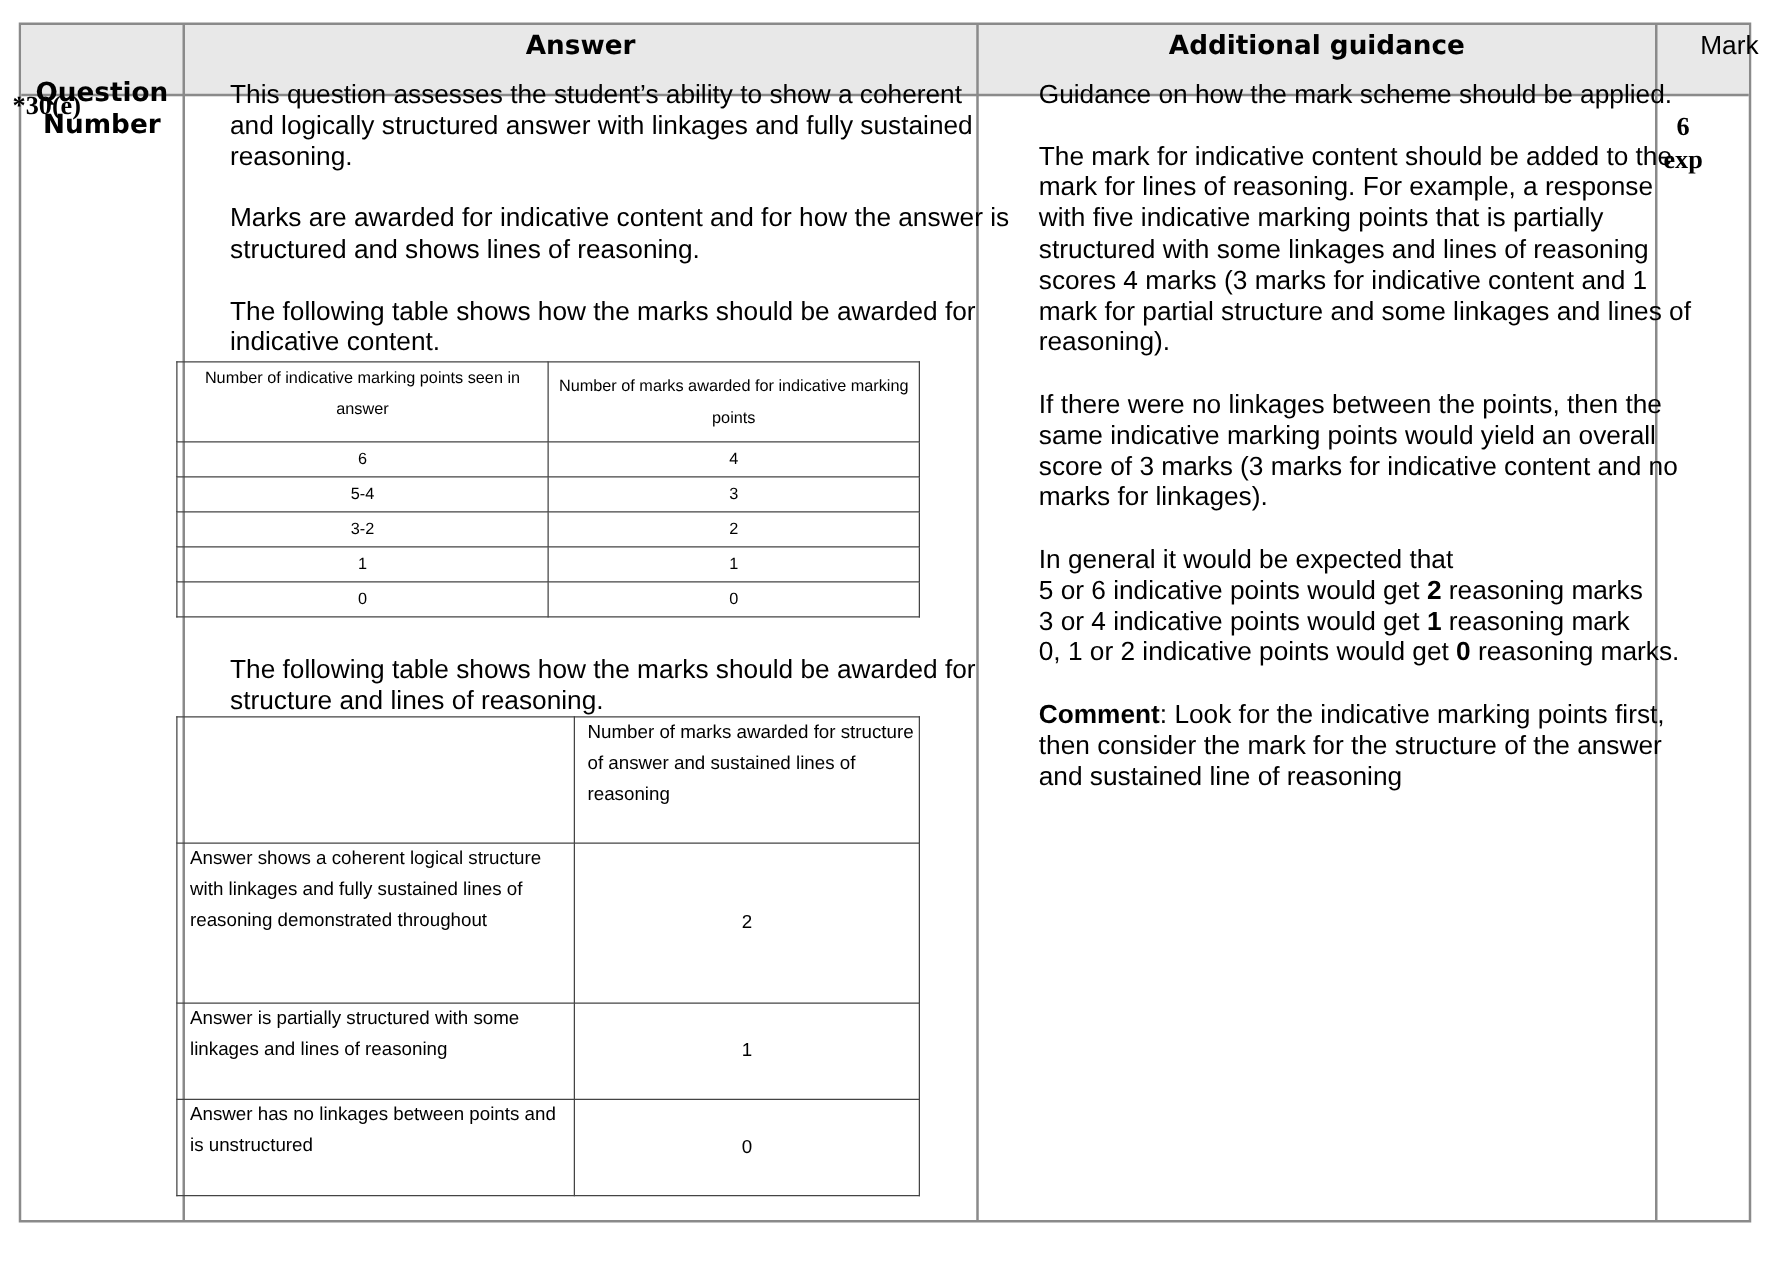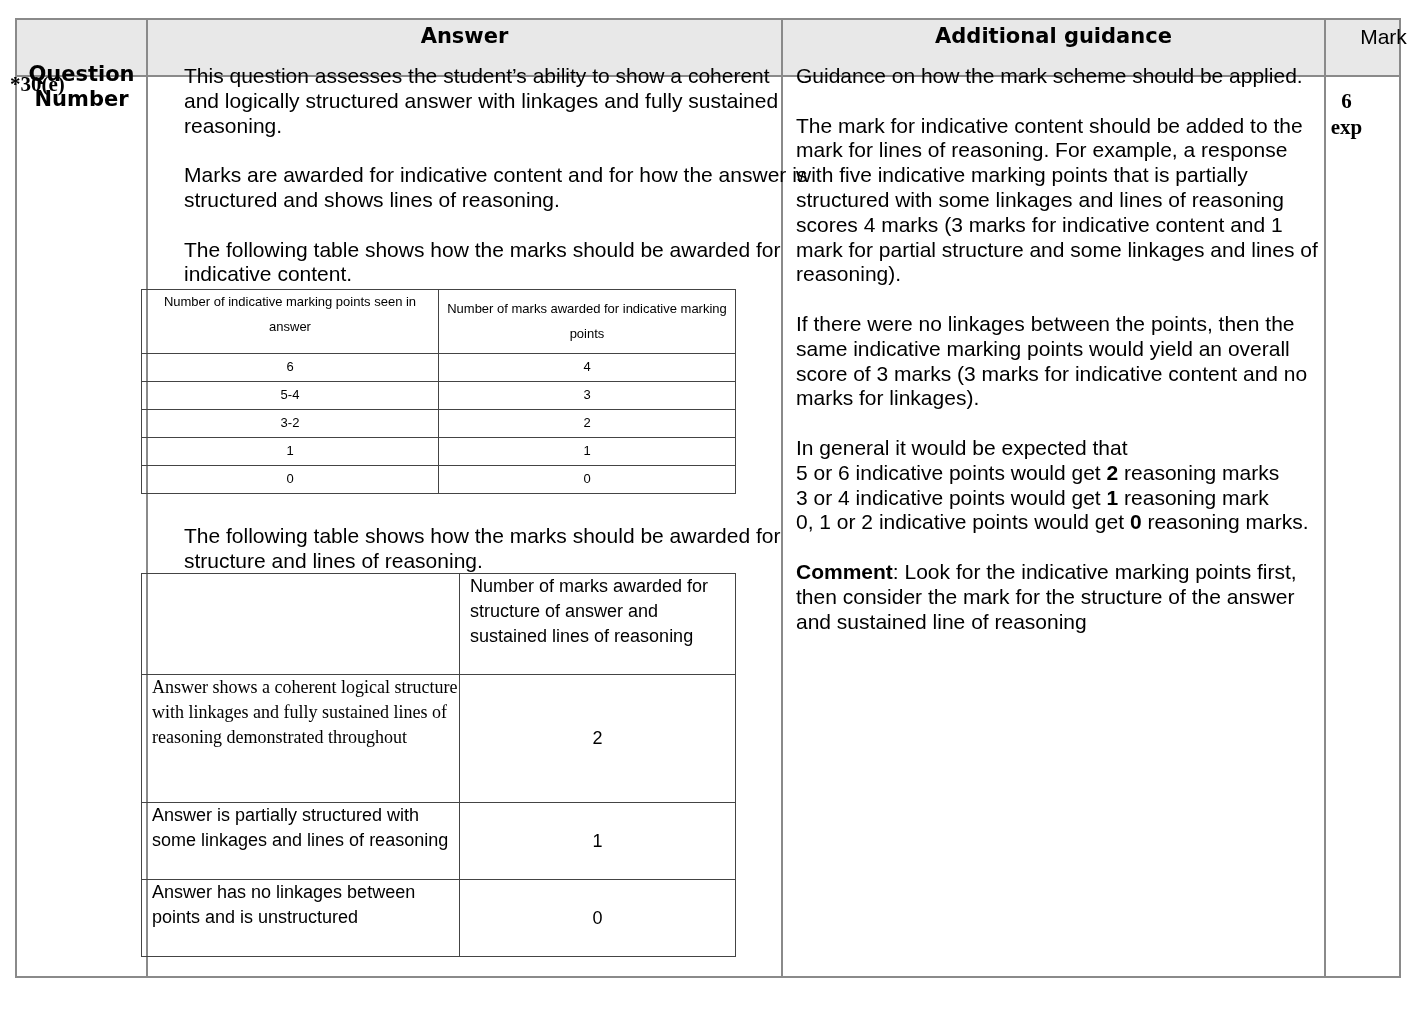--- a/index.html
+++ b/index.html
@@ -13,30 +13,30 @@
   .col-q { left: 0; width: 129px; }
   .col-a { left: 131px; width: 633px; }
   .col-g { left: 766px; width: 541px; }
   .col-m { left: 1329px; width: 75px; }
   .h-bold { font-family: "DejaVu Sans", sans-serif; font-weight: bold; font-size: 21px; text-align: center; line-height: 25px; padding-top: 4px; }
   .h-plain { font-family: "Liberation Sans", sans-serif; font-size: 21px; text-align: center; padding-top: 5px; }
   .qnum { position: absolute; left: 10px; top: 72px; font-family: "Liberation Serif", serif; font-weight: bold; font-size: 21px; }
   .markval { position: absolute; left: 1309px; width: 75px; top: 88px; text-align: center; font-family: "Liberation Serif", serif; font-weight: bold; font-size: 21px; line-height: 26px; }
   .txt { font-size: 21px; line-height: 24.8px; margin-left: 44px; }
   .ans { position: absolute; left: 140px; top: 64px; width: 625px; }
-  .gd { position: absolute; left: 752px; top: 64px; width: 530px; }
+  .gd { position: absolute; left: 787px; top: 64px; width: 530px; }
   p { margin: 0 0 24.8px 0; }
   table { border-collapse: collapse; }
   .t1 { position: absolute; left: 141px; top: 289px; width: 595px; }
   .t1 td { border: 1.5px solid #444; text-align: center; font-size: 13px; line-height: 24.8px; padding: 0; }
   .t1 .hd td { height: 63px; vertical-align: top; }
   .t1 .hd td:first-child { overflow: hidden; }
   .t1 .rw td { height: 27px; }
   .t2 { position: absolute; left: 141px; top: 573px; width: 595px; }
-  .t2 td { border: 1.5px solid #444; font-size: 18px; line-height: 24.8px; vertical-align: top; padding: 0; }
+  .t2 td { border: 1.5px solid #444; font-size: 15px; line-height: 24.8px; vertical-align: top; padding: 0; }
   .t2 td.l { width: 307px; padding-left: 10px; }
   .t2 td.r { padding-left: 10px; }
   .t2 td.c { text-align: center; vertical-align: middle; }
   .clip { height: 62px; overflow: hidden; }
 </style>
 </head>
 <body>
 
 <div class="outer">
   <div class="hdr" style="left:0; width:1382px;"></div>
@@ -95,21 +95,21 @@
 
 <div class="txt" style="position:absolute; left:140px; top:524px; width:625px;">The following table shows how the marks should be awarded for structure and lines of reasoning.</div>
 
 <table class="t2">
   <tbody>
       <tr>
     <td class="l" style="height:100px;"></td>
     <td class="r">Number of marks awarded for structure of answer and sustained lines of reasoning</td>
   </tr>
   <tr>
-    <td class="l" style="height:127px;font-family:Liberation Serif, serif;">Answer shows a coherent logical structure with linkages and fully sustained lines of reasoning demonstrated throughout</td>
+    <td class="l" style="height:127px;">Answer shows a coherent logical structure with linkages and fully sustained lines of reasoning demonstrated throughout</td>
     <td class="c">2</td>
   </tr>
   <tr>
     <td class="l" style="height:76px;">Answer is partially structured with some linkages and lines of reasoning</td>
     <td class="c">1</td>
   </tr>
   <tr>
     <td class="l" style="height:76px;margin-top:14px;">Answer has no linkages between points and is unstructured</td>
     <td class="c">0</td>
   </tr>

